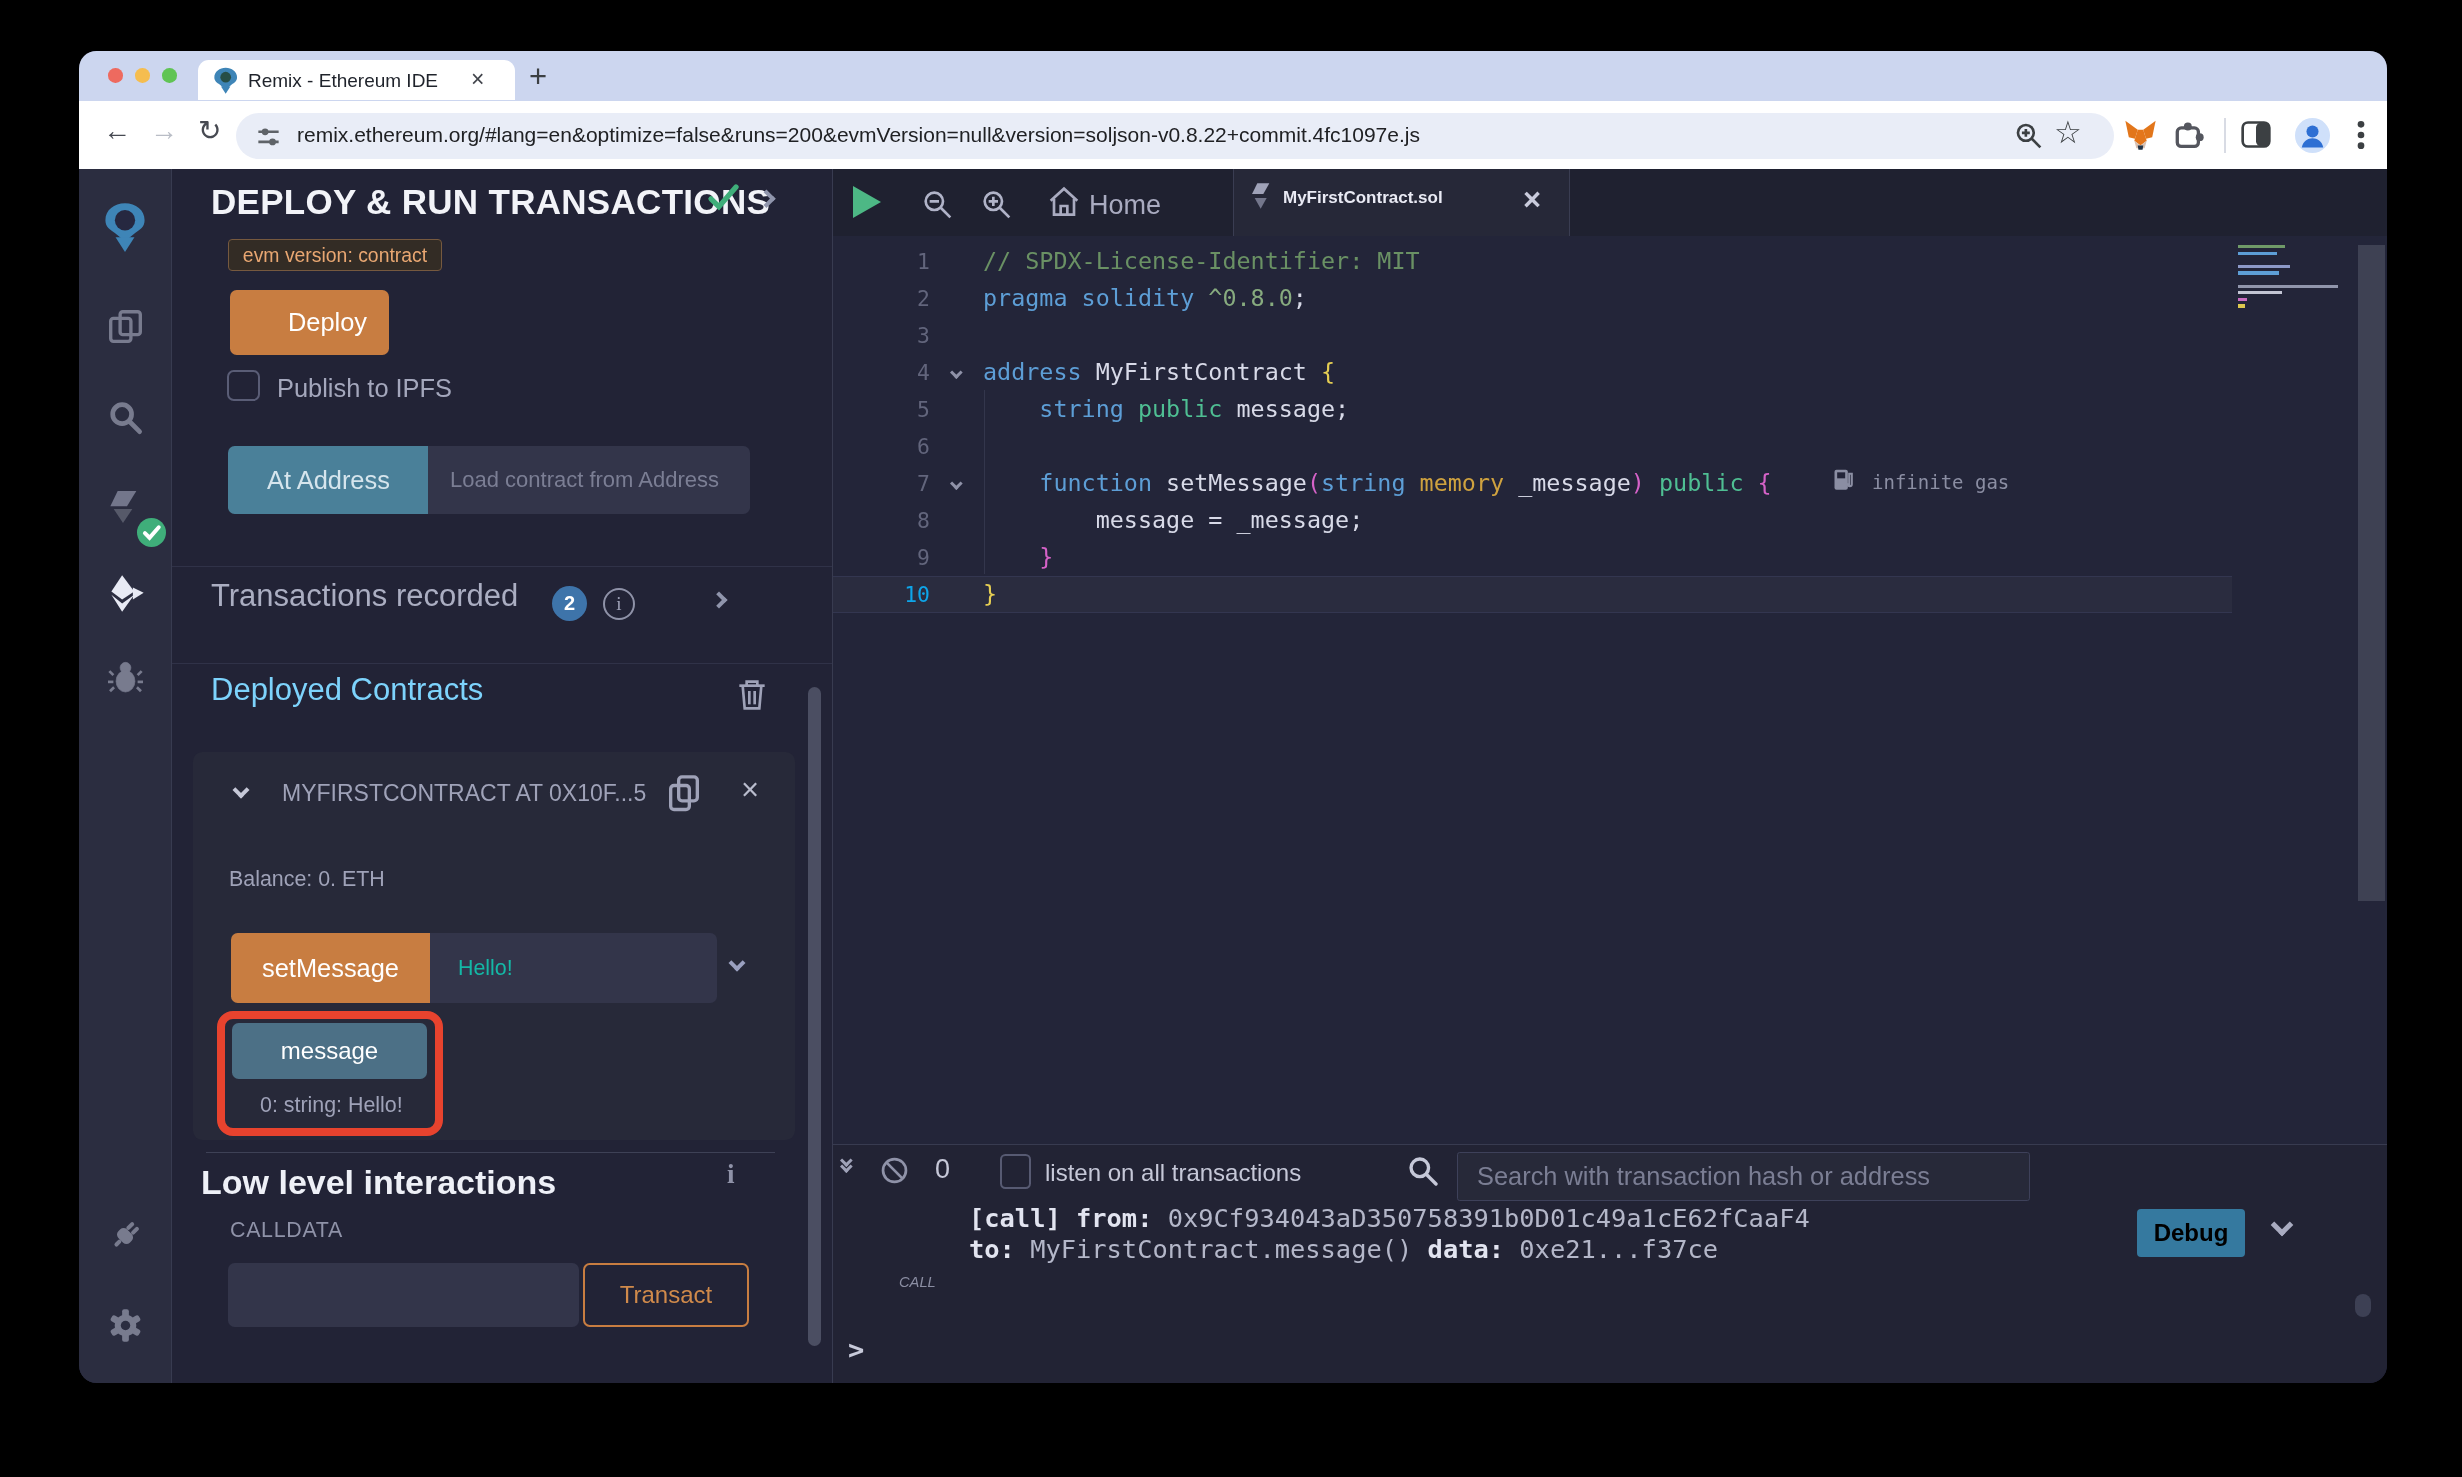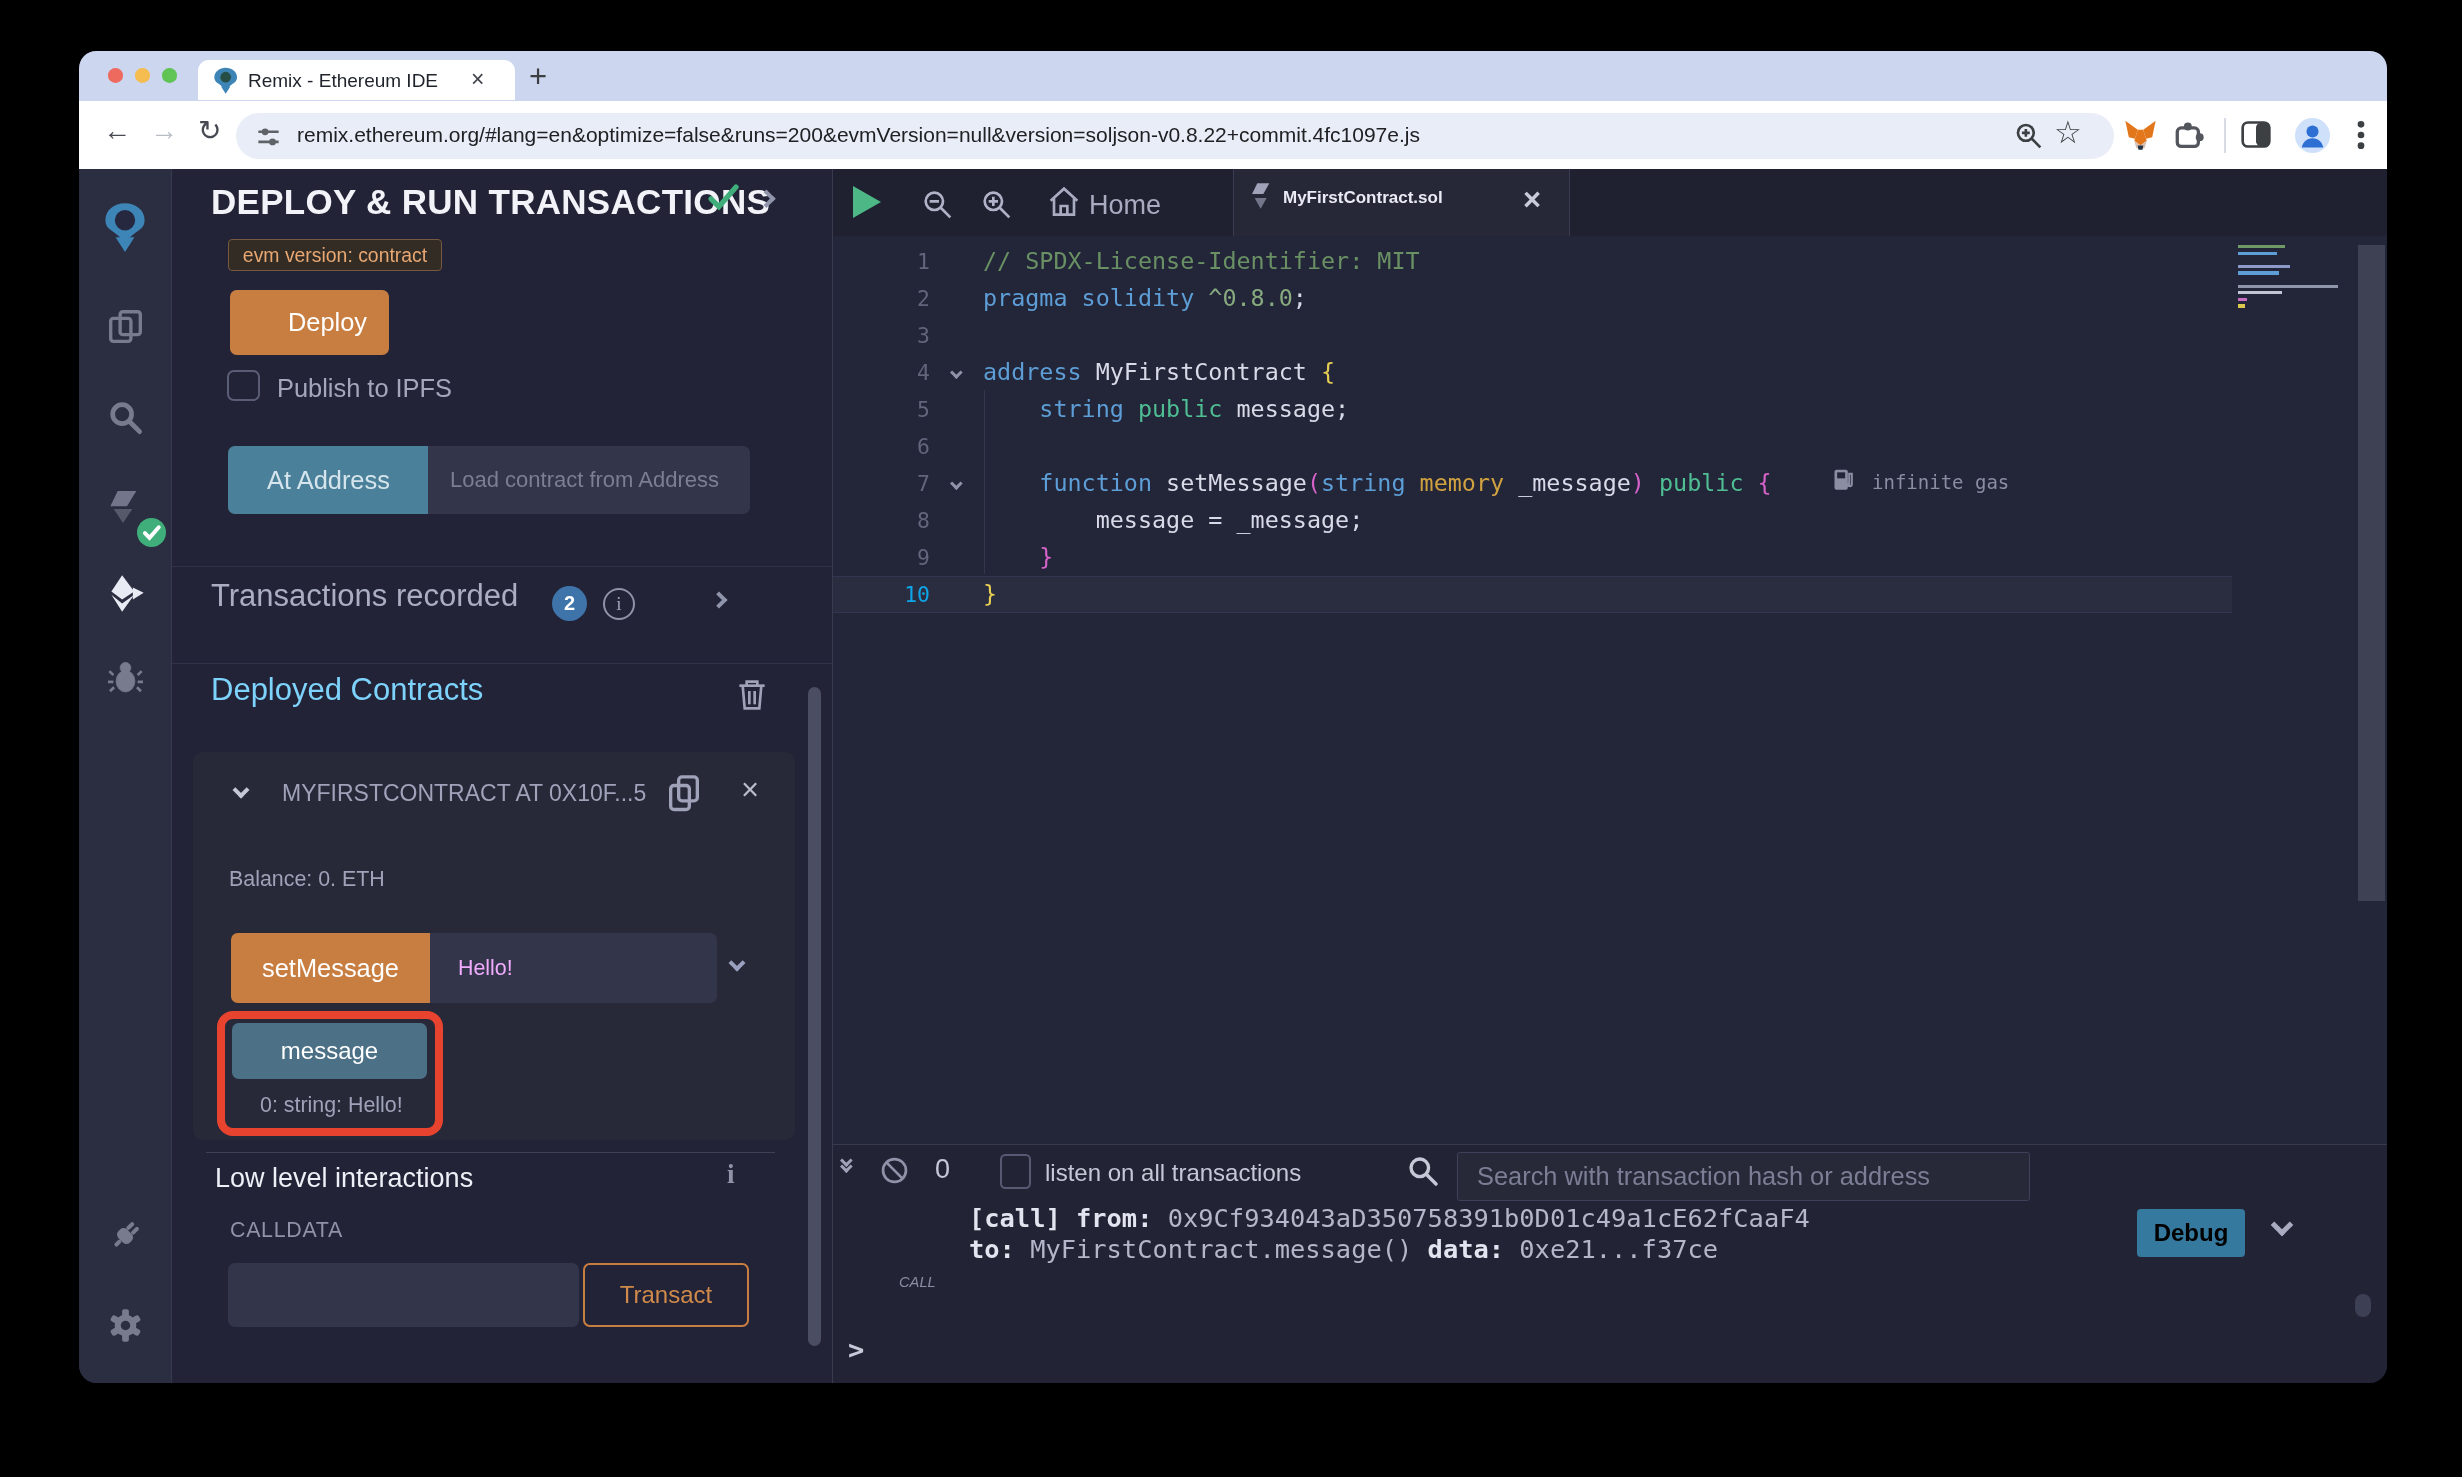--- a/index.html
+++ b/index.html
@@ -6,21 +6,21 @@
   html,body { width:2462px; height:1477px; background:#000; overflow:hidden;
               font-family:"Liberation Sans", sans-serif; }
   #desktop { position:relative; width:2462px; height:1477px; background:#000; }
   #window { position:absolute; left:79px; top:51px; width:2308px; height:1332px;
             border-radius:17.4px; overflow:hidden; background:#222336;
             box-shadow:0 20px 60px rgba(0,0,0,.7); }
   .abs { position:absolute; }
   .t { position:absolute; white-space:nowrap; }
   .btn { position:absolute; display:flex; align-items:center; justify-content:center; }
   .inp { position:absolute; border:none; outline:none; background:#33354a;
-         color:#f0abfc; font-family:"Liberation Sans",sans-serif; }
+         color:#14b8a6; font-family:"Liberation Sans",sans-serif; }
   .inp::placeholder { color:#7b7e94; }
   .chev { display:inline-block; width:12px; height:12px;
           border-right:4px solid currentColor; border-bottom:4px solid currentColor; }
   .chev.sm { width:8.7px; height:8.7px; border-width:3.3px; }
   .down { transform:rotate(45deg); }
   .right { transform:rotate(-45deg); }
   .circle { border-radius:50%; position:absolute; }
   .mono { font-family:"DejaVu Sans Mono", monospace; }
   svg { display:block; }
   
@@ -259,21 +259,21 @@
     <input class="inp" style="left: 351px; top: 882px; width: 287px; height: 70px; border-radius: 0px 6.7px 6.7px 0px; padding-left: 28px; font-size: 21.4px;" value="Hello!">
     <span class="chev down abs" style="left:652px;top:906px;color:#9aa0c0;"></span>
 
     <div class="abs" style="left:138px;top:960px;width:226px;height:125px;border:8.7px solid #e8432e;border-radius:16px;"></div>
     <div class="btn" style="left:153px;top:972px;width:195px;height:56px;background:#4c7086;border-radius:6.7px;">
       <span style="font-size:24px;color:#fff;">message</span>
     </div>
     <div class="t" style="left:181px;top:1042px;font-size:21.4px;color:#9fa2b8;">0: string: Hello!</div>
 
     <div class="abs" style="left:127px;top:1101px;width:569px;height:1.3px;background:#3e4156;"></div>
-    <div class="t" style="left:136px;top:1112px;font-size:27px;font-weight:400;color:#eef0f7;">Low level interactions</div>
+    <div class="t" style="left:122px;top:1112px;font-size:34px;font-weight:700;color:#eef0f7;">Low level interactions</div>
     <div class="t" style="left:648px;top:1108px;font-size:27px;font-weight:bold;color:#8f92a8;font-family:'Liberation Serif',serif;">i</div>
     <div class="t" style="left:151px;top:1167px;font-size:21.4px;letter-spacing:0.7px;color:#8f92a8;">CALLDATA</div>
     <input class="inp" style="left: 149px; top: 1212px; width: 351px; height: 64px; border-radius: 6.7px; padding-left: 20px; font-size: 21.4px;">
     <div class="btn" style="left:504px;top:1212px;width:166px;height:64px;border:2px solid #c87d41;border-radius:6.7px;">
       <span style="font-size:24px;color:#d08a4b;">Transact</span>
     </div>
     <div class="abs" style="left:729px;top:636px;width:13.4px;height:659px;background:#4b4e62;border-radius:6.7px;"></div>
   </div>
 
   <div>

